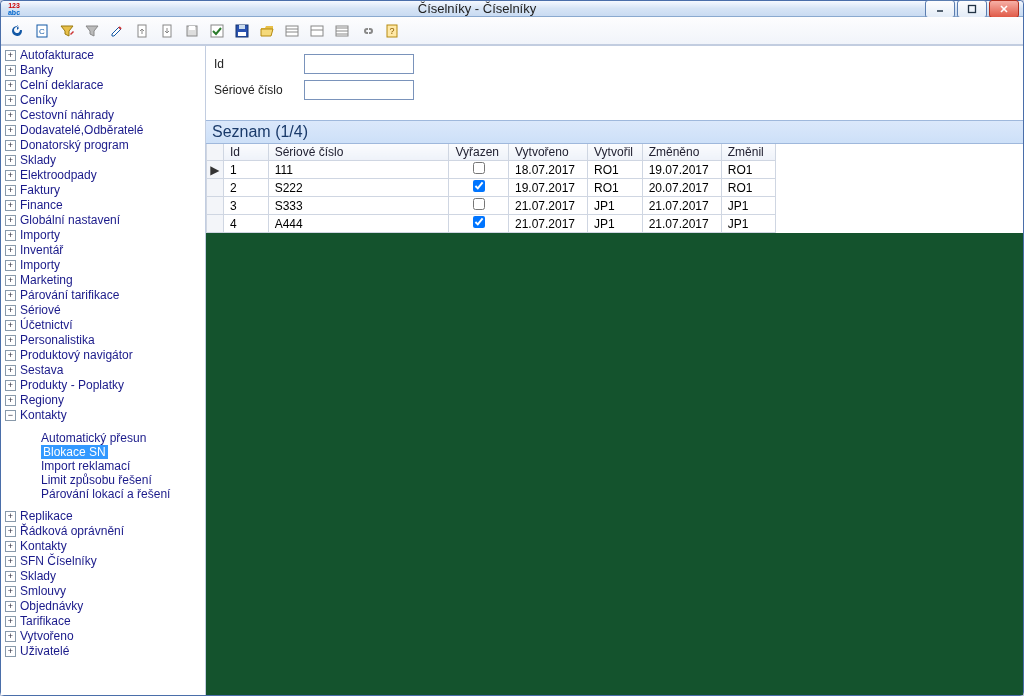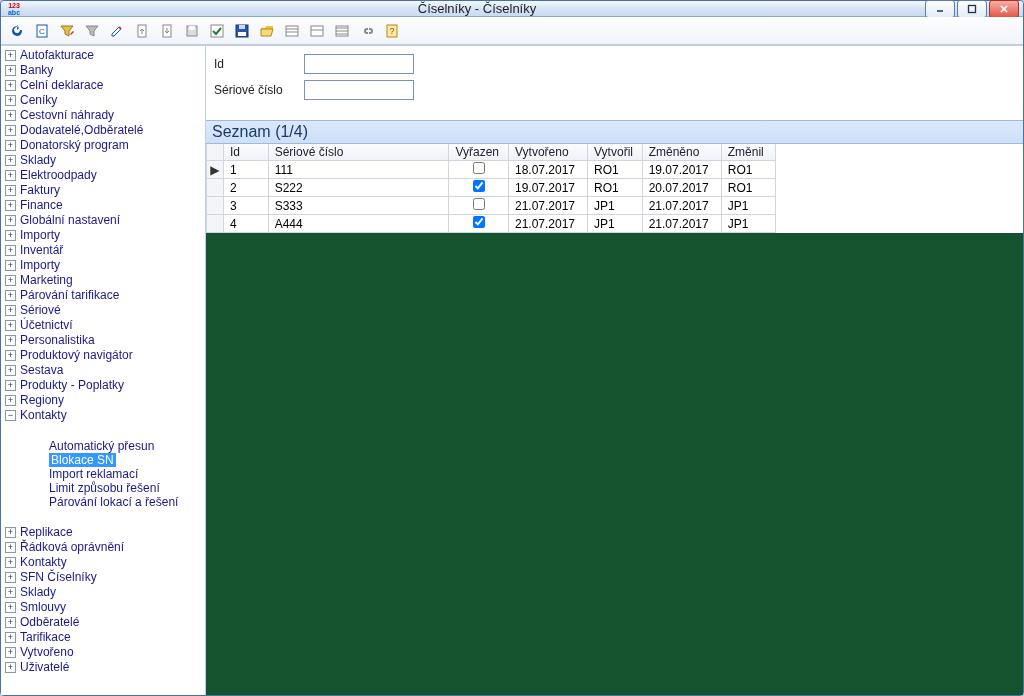--- a/index.html
+++ b/index.html
@@ -92,21 +92,21 @@
   .tree .node .exp {
     width:11px; height:11px;
     border:1px solid #8899aa;
     margin-right:4px;
     font-size:9px; line-height:9px;
     text-align:center;
     color:#334;
     background:#fff;
     flex-shrink:0;
   }
-  .tree .children { padding-left: 28px; list-style:none; margin:16px; }
+  .tree .children { padding-left: 28px; list-style:none; margin:8px; }
   .tree .children .node { height:14px; line-height:14px; }
   .tree .node.selected .lbl {
     background:#3399ff; color:#fff; padding:0 2px;
   }
   .content {
     flex:1;
     display:flex; flex-direction:column;
     background:#14532d;
   }
   .form-area {
@@ -498,21 +498,21 @@
             </li>
             <li>
               <div class="node">
                 <span class="exp">+</span>
                 <span class="lbl">Smlouvy</span>
               </div>
             </li>
             <li>
               <div class="node">
                 <span class="exp">+</span>
-                <span class="lbl">Odběratelé</span>
+                <span class="lbl">Objednávky</span>
               </div>
             </li>
             <li>
               <div class="node">
                 <span class="exp">+</span>
                 <span class="lbl">Tarifikace</span>
               </div>
             </li>
             <li>
               <div class="node">

